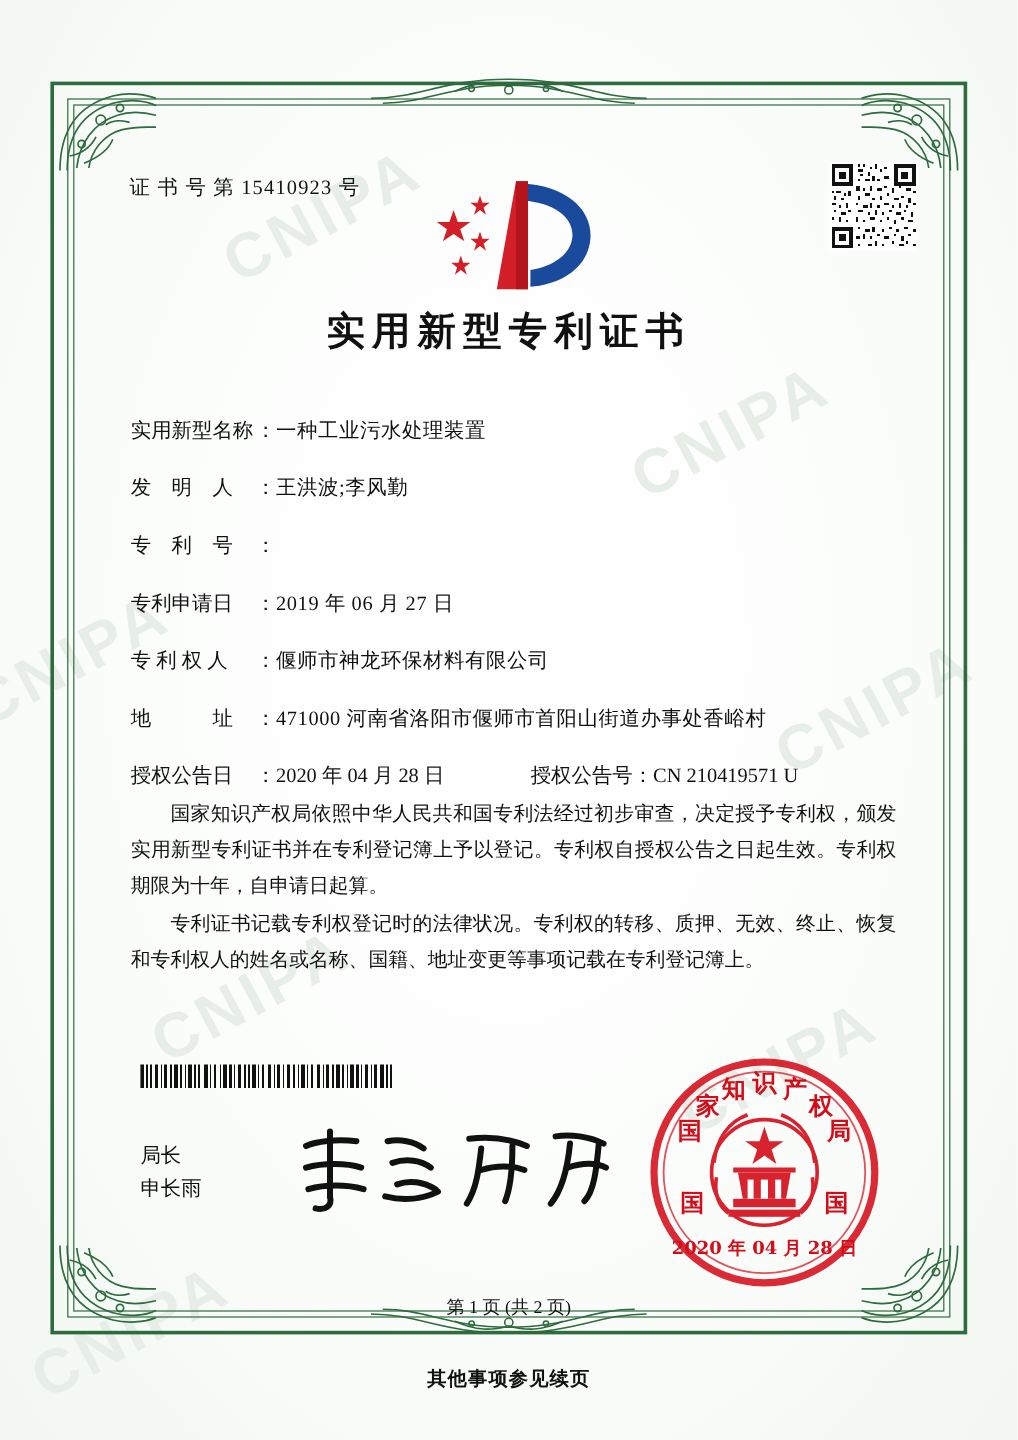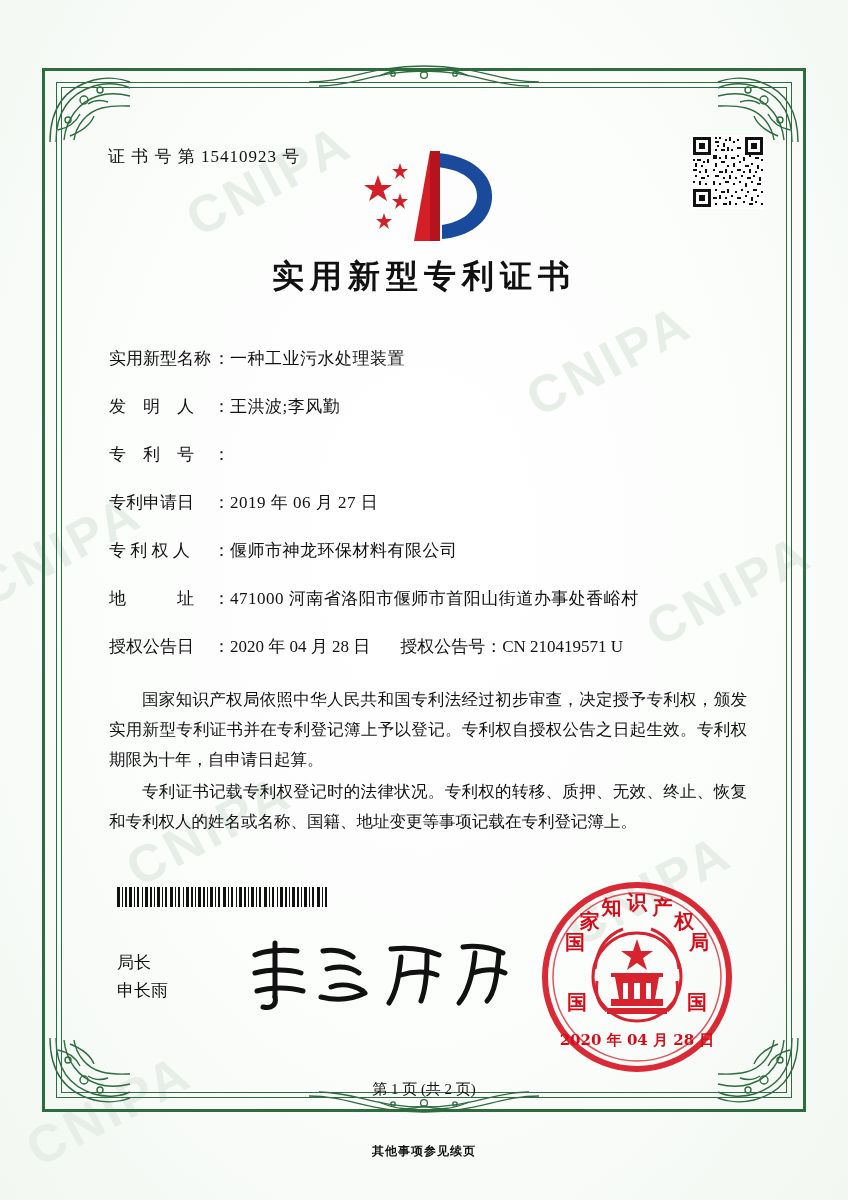--- a/index.html
+++ b/index.html
@@ -102,24 +102,24 @@
     font-size:17px;color:#111;
   }
   .f-label{
     width:104px;flex:0 0 104px;
     letter-spacing:0px;
     white-space:pre;
   }
   .f-colon{flex:0 0 10px;}
   .f-value{flex:1;letter-spacing:0.5px;}
   .f-value2{flex:0 0 auto;}
-  .f-label2{flex:0 0 auto;margin-left:30px;}
+  .f-label2{flex:0 0 auto;margin-left:72px;}
 
   .para{
-    position:absolute;left:48px;right:40px;top:598px;
+    position:absolute;left:48px;right:40px;top:576px;
     font-size:16.5px;line-height:30px;color:#111;
     text-align:justify;
   }
   .para p{margin:0 0 2px 0;text-indent:2em;}
 
   .barcode{
     position:absolute;left:56px;top:800px;
     height:20px;
   }
 
@@ -134,21 +134,21 @@
   .seal{
     position:absolute;right:50px;top:790px;
     width:200px;height:200px;
   }
   .pagenum{
     position:absolute;left:0;right:0;bottom:-6px;
     text-align:center;font-size:15px;color:#111;
   }
   .footnote{
     position:absolute;left:0;right:0;bottom:40px;
-    text-align:center;font-size:12px;color:#111;letter-spacing:1px;
+    text-align:center;font-size:16px;color:#111;letter-spacing:1px;
     font-weight:bold;
   }
 </style>
 </head>
 <body>
 
 <div class="page">
 
   <div class="wm wm1">CNIPA</div>
   <div class="wm wm2">CNIPA</div>

